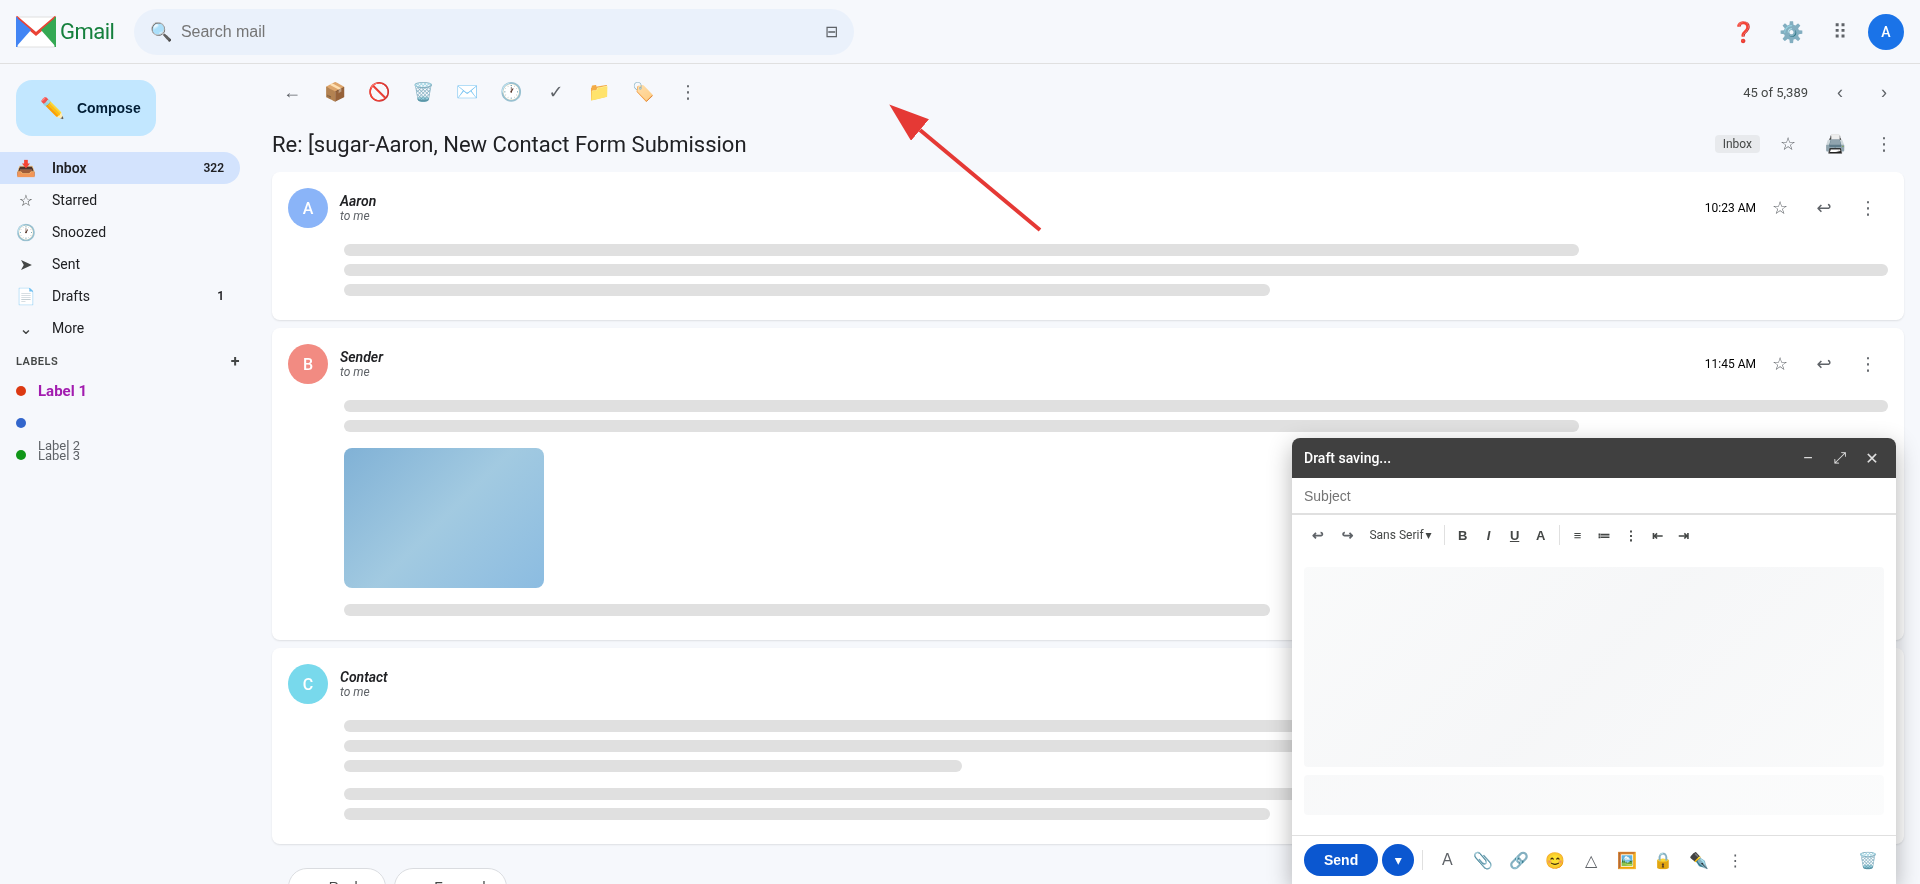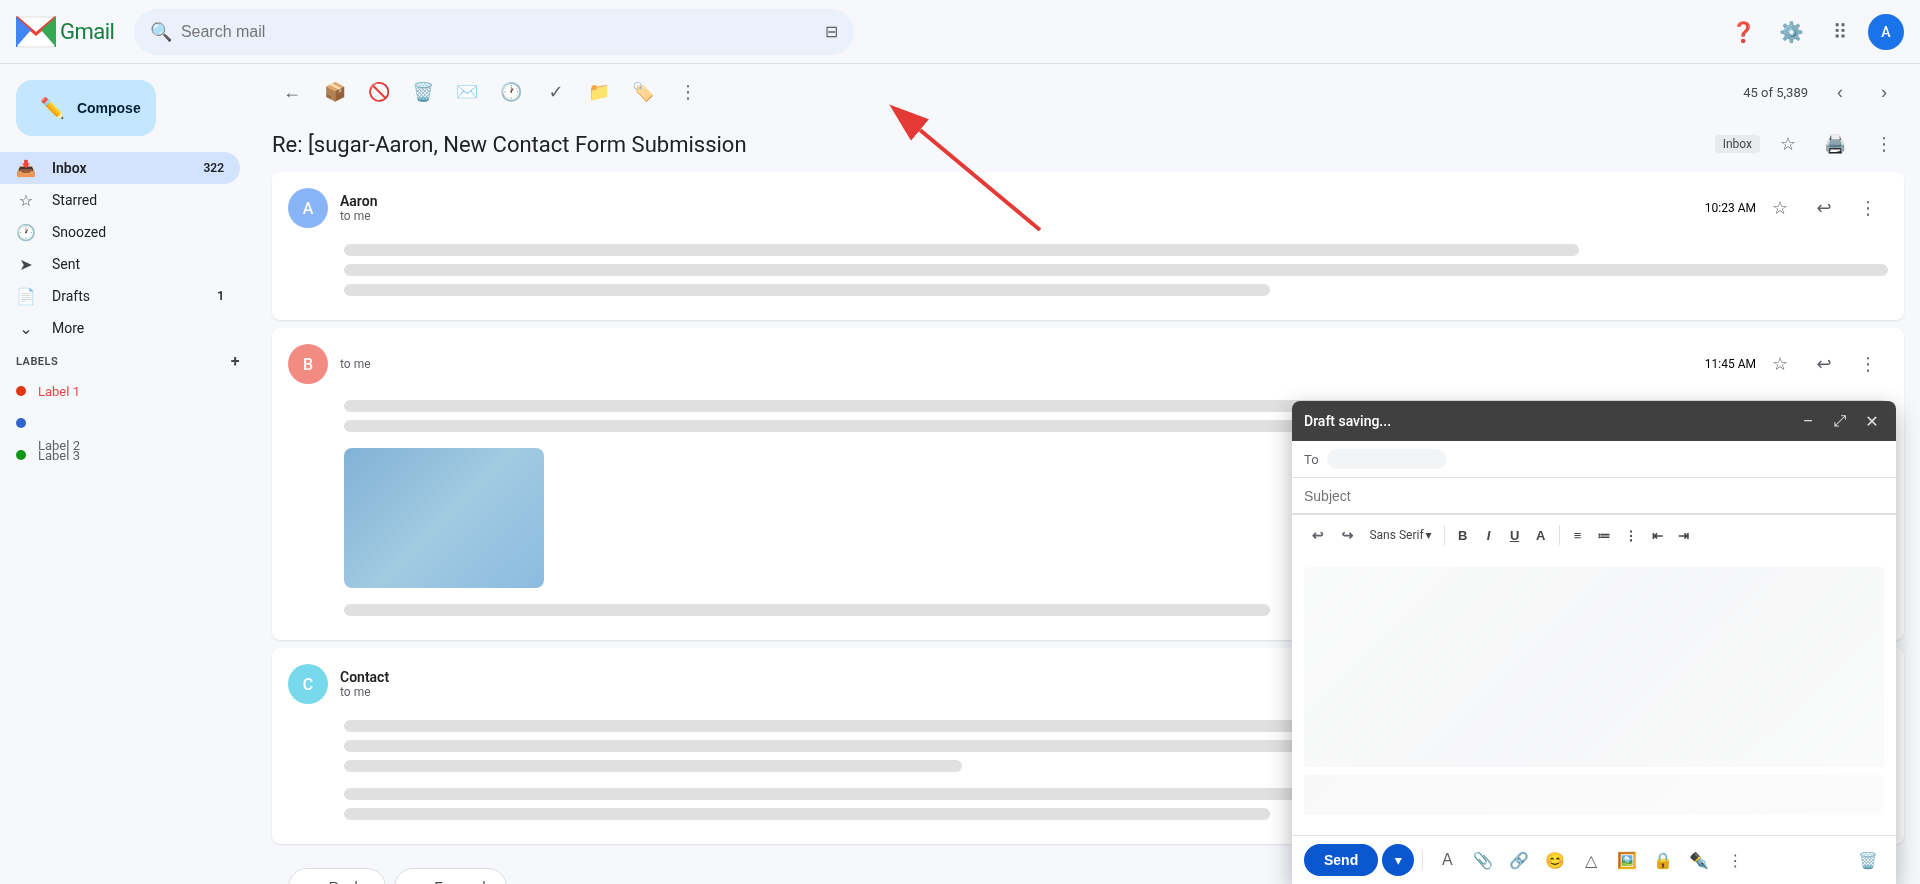--- a/index.html
+++ b/index.html
@@ -106,21 +106,21 @@
       box-shadow: 0 1px 2px rgba(0,0,0,0.1);
     }
     .email-card-header {
       display: flex; align-items: center; padding: 16px; cursor: pointer; gap: 12px;
     }
     .email-avatar {
       width: 40px; height: 40px; border-radius: 50%; flex-shrink: 0;
       display: flex; align-items: center; justify-content: center;
       font-size: 16px; font-weight: 500; color: white;
     }
-    .email-sender-info { flex: 1; min-width: 0; }
+    .email-sender-info { flex: 1; min-width: 0; font-style: italic; }
     .email-sender-name { font-size: 14px; font-weight: 600; color: #202124; }
     .email-sender-detail { font-size: 12px; color: #5f6368; }
     .email-time { font-size: 12px; color: #000000; flex-shrink: 0; }
     .email-card-actions { display: flex; align-items: center; gap: 4px; flex-shrink: 0; }
     .email-body { padding: 0 16px 16px 72px; }
     .email-image-area {
       margin: 16px 0; background: linear-gradient(135deg, #4a90c4, #7ab3d4, #5a9fd4);
       border-radius: 8px; height: 140px; width: 200px; opacity: 0.7;
     }
 
@@ -317,21 +317,21 @@
       </div>
     </div>
 
     <div class="labels-header">
       <span>Labels</span>
       <span style="cursor:pointer; font-size:16px;">+</span>
     </div>
 
     <div class="label-item">
       <div class="label-dot" style="background:#dc3912;"></div>
-      <span style="font-size:13px; color:#ef4444;">Label 1</span>
+      <span style="font-size:15px; color:#a21caf;font-weight:bold;">Label 1</span>
     </div>
     <div class="label-item">
       <div class="label-dot" style="background:#3366cc;"></div>
       <span style="font-size:13px; color:#5f6368;margin-top:44px;">Label 2</span>
     </div>
     <div class="label-item">
       <div class="label-dot" style="background:#109618;"></div>
       <span style="font-size:13px; color:#5f6368;">Label 3</span>
     </div>
   </div>
@@ -383,20 +383,21 @@
           <div class="blur-line medium"></div>
           <div class="blur-line full"></div>
           <div class="blur-line short"></div>
         </div>
       </div>
 
       <div class="email-card">
         <div class="email-card-header">
           <div class="email-avatar" style="background:#f28b82;">B</div>
           <div class="email-sender-info">
+            <div class="email-sender-name">Sender</div>
             <div class="email-sender-detail">to me</div>
           </div>
           <div class="email-card-actions">
             <span class="email-time">11:45 AM</span>
             <button class="toolbar-btn">☆</button>
             <button class="toolbar-btn">↩</button>
             <button class="toolbar-btn">⋮</button>
           </div>
         </div>
         <div class="email-body">
@@ -448,25 +449,20 @@
 </div>
 
 <div class="compose-window">
   <div class="compose-titlebar">
     <span class="compose-title">Draft saving...</span>
     <button class="compose-title-btn" title="Minimize">−</button>
     <button class="compose-title-btn" title="Full screen">⤢</button>
     <button class="compose-title-btn" title="Close">✕</button>
   </div>
 
-  <div class="compose-to-field">
-    <span class="compose-to-label">To</span>
-    <div class="compose-to-chip" style="background:#e8eaed; height:20px; width:120px; border-radius:10px; opacity:0.5;"></div>
-    <input class="compose-to-input" type="text" style="">
-  </div>
 
   <div class="compose-subject-field">
     <input class="compose-subject-input" type="text" placeholder="Subject" style="">
   </div>
 
   <div class="format-bar">
     <button class="compose-toolbar-btn">↩</button>
     <button class="compose-toolbar-btn">↪</button>
     <div class="format-dropdown">
       <span>Sans Serif</span>

